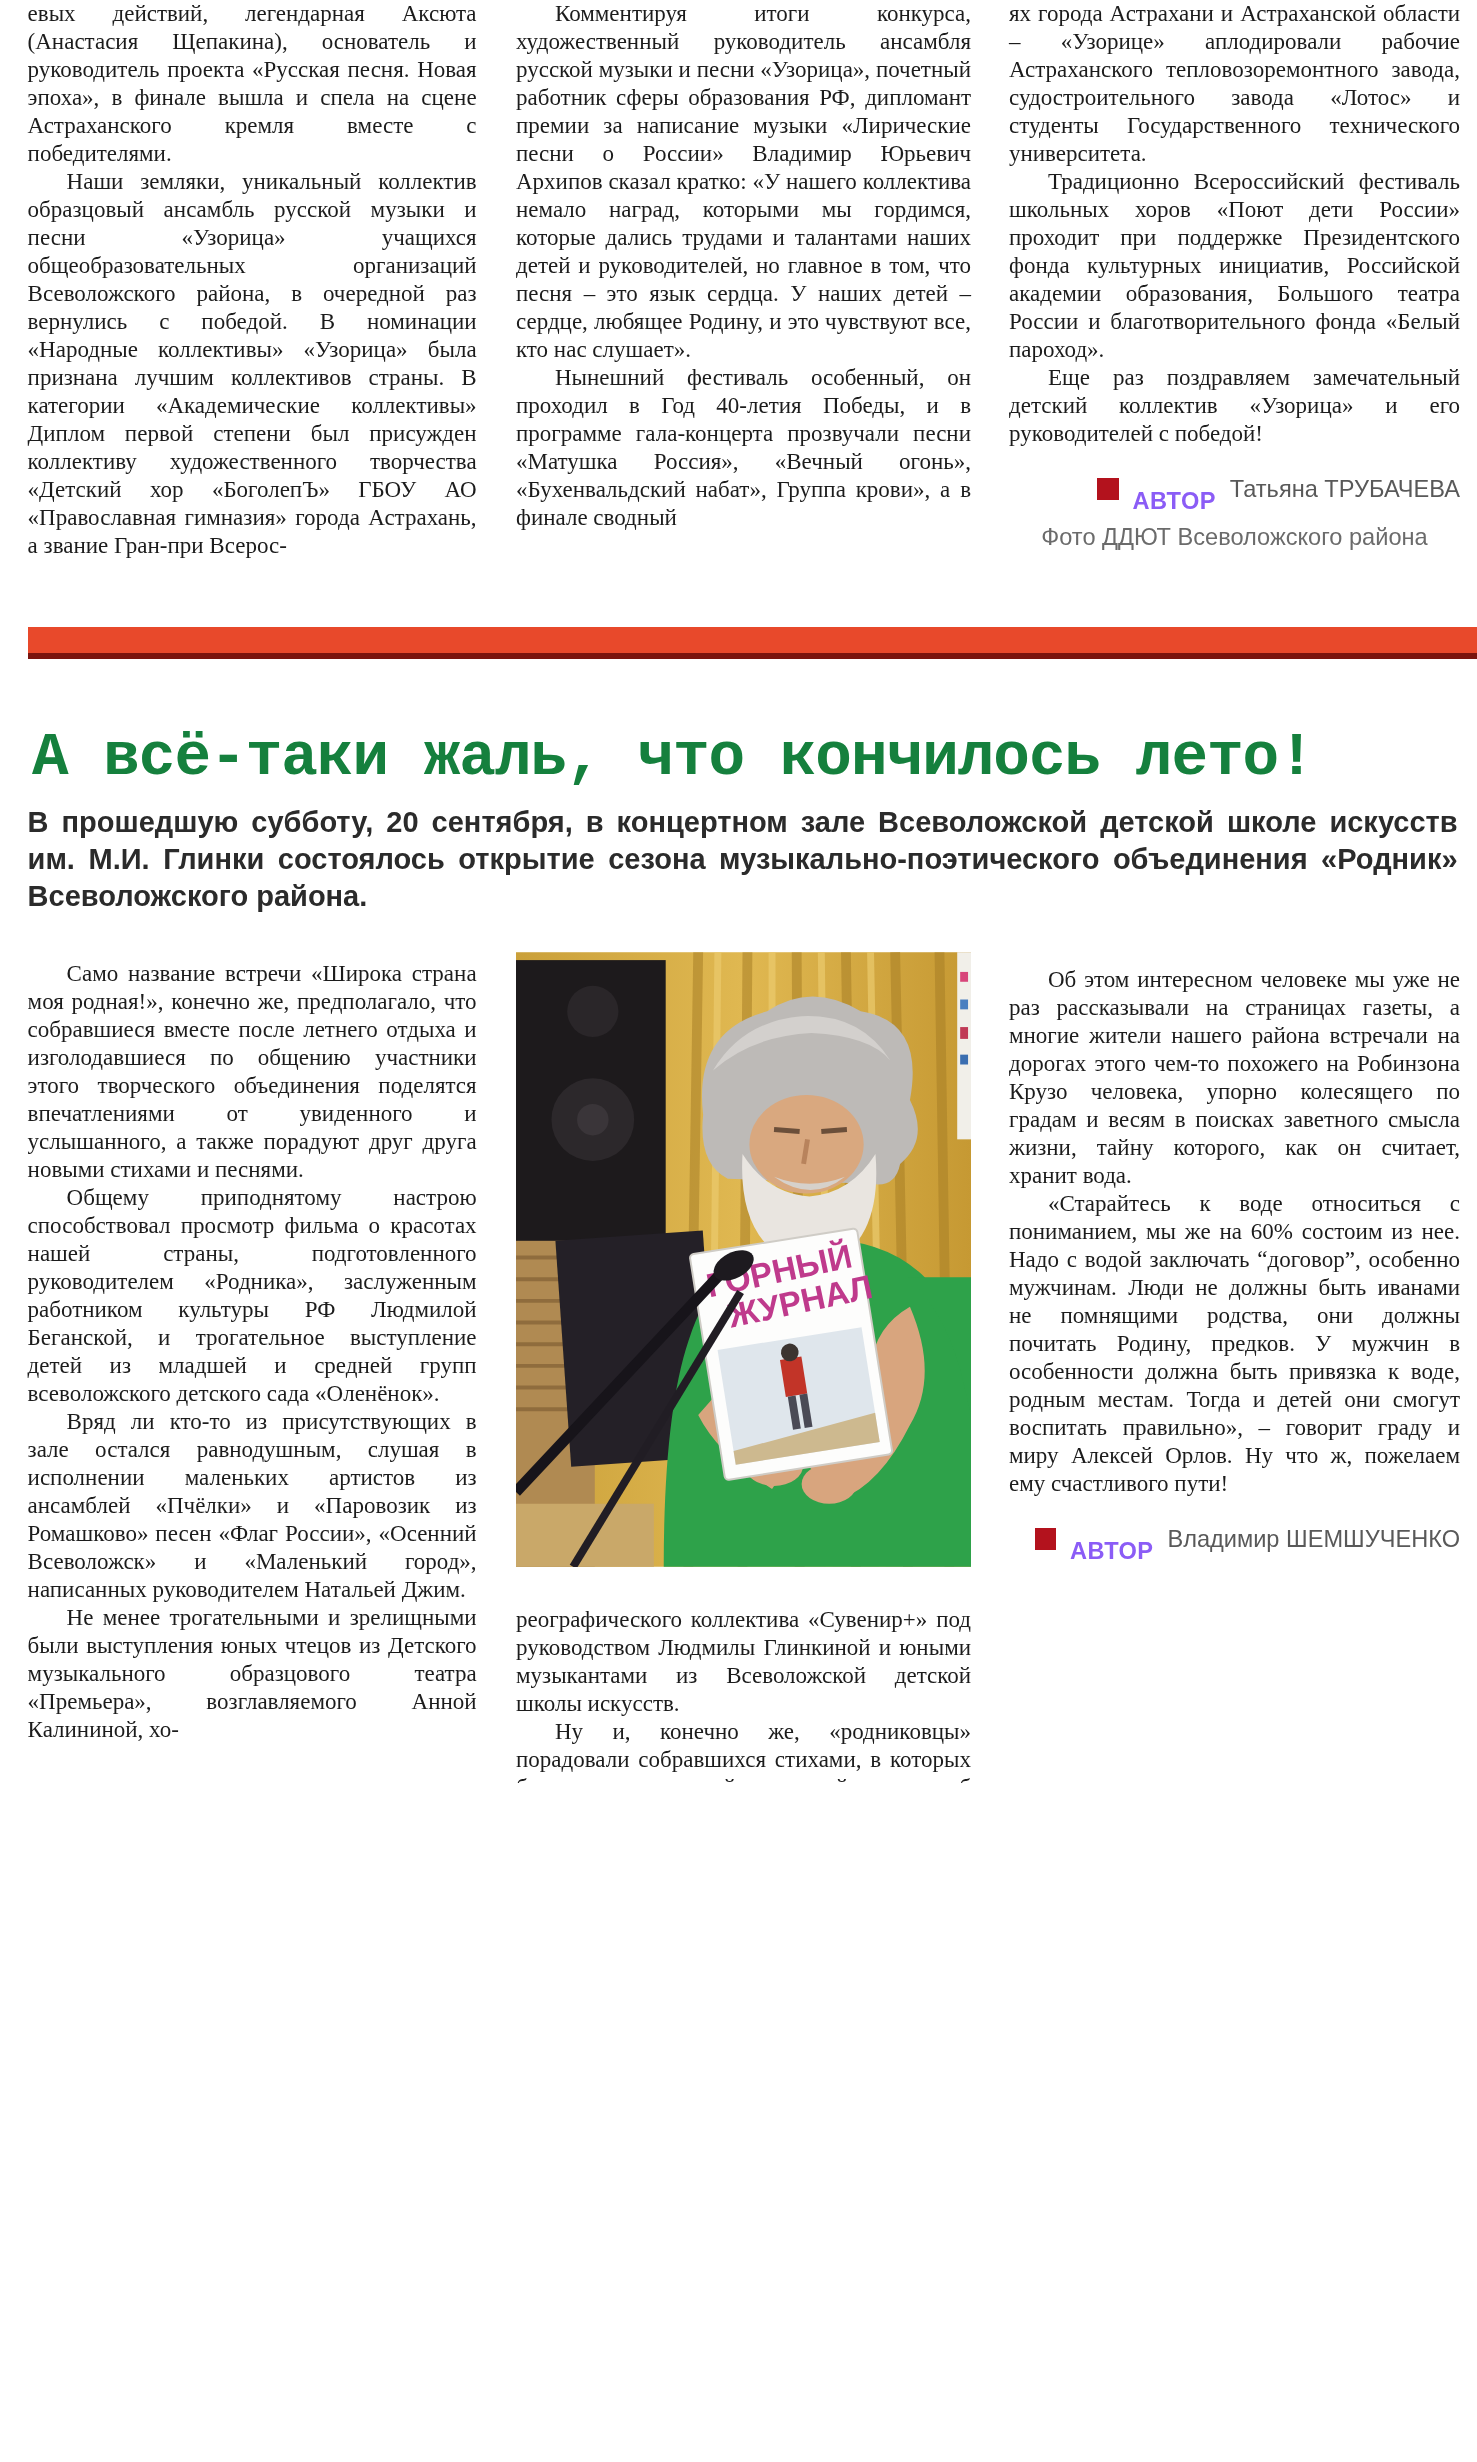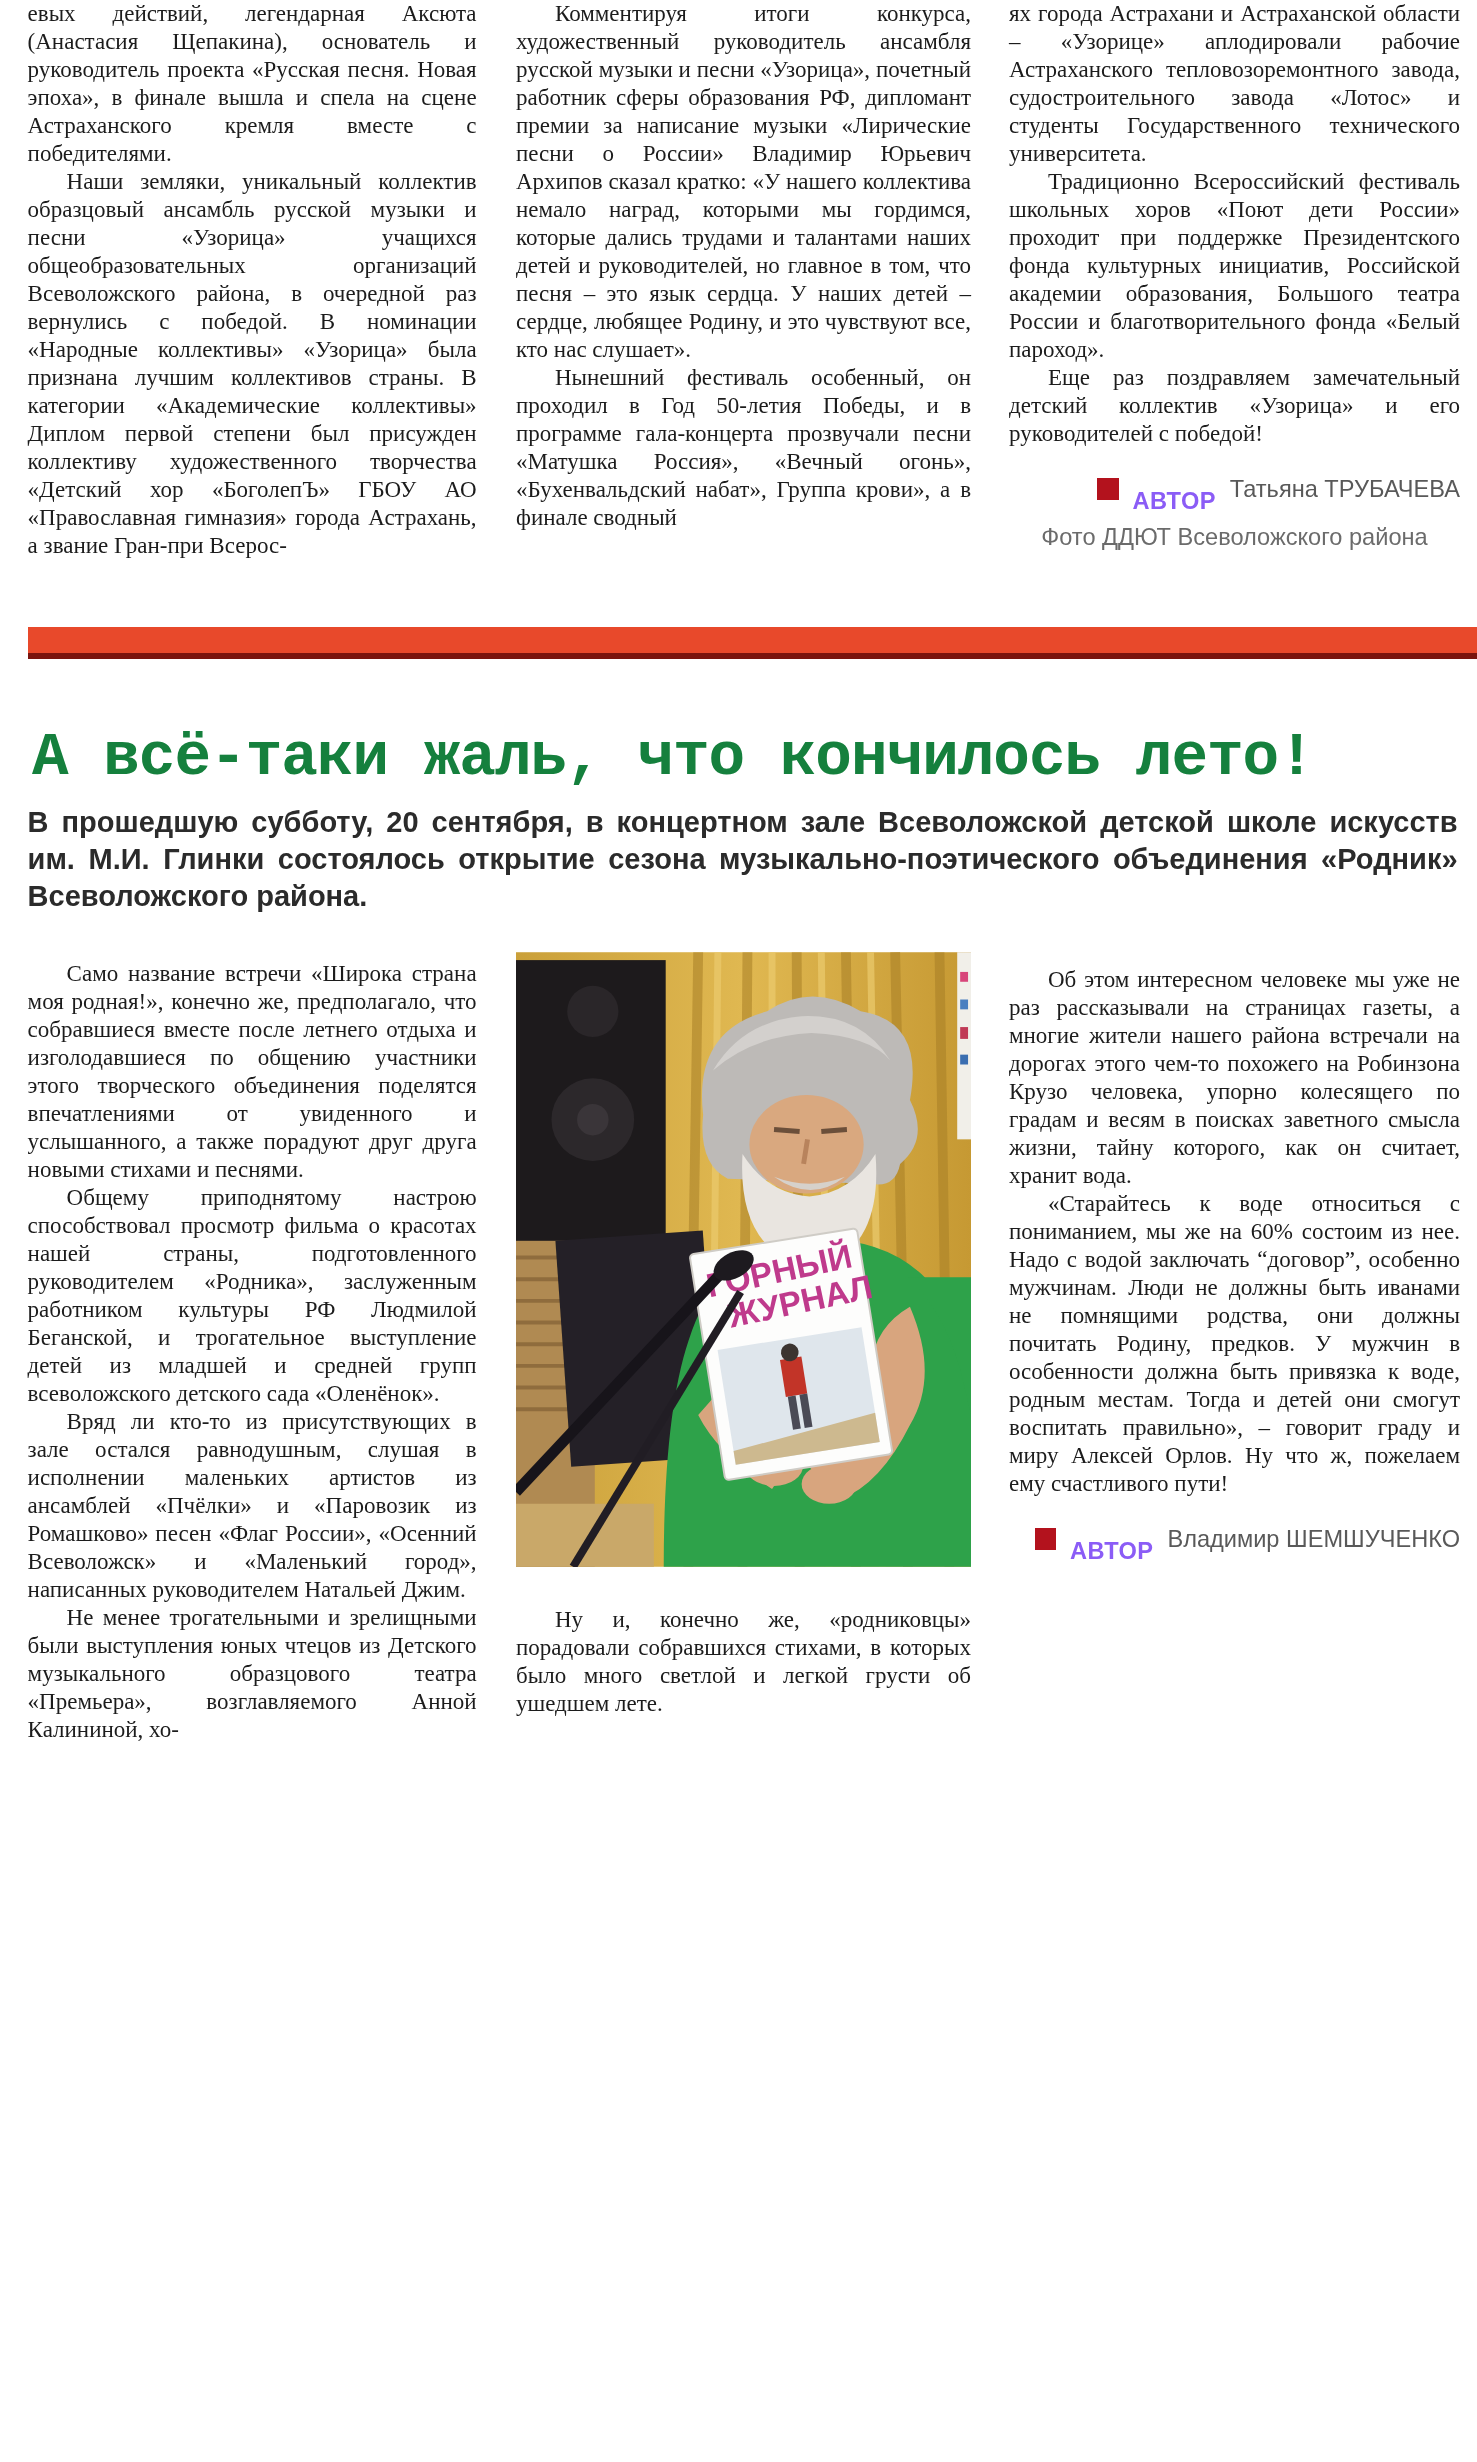--- a/index.html
+++ b/index.html
@@ -42,21 +42,21 @@
 
 <div id="page">
 
   <div class="col" style="left:27.6px;top:0px;width:449px;">
     <p>евых действий, легендарная Аксюта (Анастасия Щепакина), основатель и руководитель проекта «Русская песня. Новая эпоха», в финале вышла и спела на сцене Астраханского кремля вместе с победителями.</p>
     <p class="ind">Наши земляки, уникальный коллектив образцовый ансамбль русской музыки и песни «Узорица» учащихся общеобразовательных организаций Всеволожского района, в очередной раз вернулись с победой. В номинации «Народные коллективы» «Узорица» была признана лучшим коллективов страны. В категории «Академические коллективы» Диплом первой степени был присужден коллективу художественного творчества «Детский хор «БоголепЪ» ГБОУ АО «Православная гимназия» города Астрахань, а звание Гран-при Всерос-</p>
   </div>
 
   <div class="col" style="left:516px;top:0px;width:455px;">
     <p class="ind">Комментируя итоги конкурса, художественный руководитель ансамбля русской музыки и песни «Узорица», почетный работник сферы образования РФ, дипломант премии за написание музыки «Лирические песни о России» Владимир Юрьевич Архипов сказал кратко: «У нашего коллектива немало наград, которыми мы гордимся, которые дались трудами и талантами наших детей и руководителей, но главное в том, что песня – это язык сердца. У наших детей – сердце, любящее Родину, и это чувствуют все, кто нас слушает».</p>
-    <p class="ind">Нынешний фестиваль особенный, он проходил в Год 50-летия Победы, и в программе гала-концерта прозвучали песни «Матушка Россия», «Вечный огонь», «Бухенвальдский набат», Группа крови», а в финале сводный</p>
+    <p class="ind">Нынешний фестиваль особенный, он проходил в Год 40-летия Победы, и в программе гала-концерта прозвучали песни «Матушка Россия», «Вечный огонь», «Бухенвальдский набат», Группа крови», а в финале сводный</p>
   </div>
 
   <div class="col" style="left:1009px;top:0px;width:451px;">
     <p>ях города Астрахани и Астраханской области – «Узорице» аплодировали рабочие Астраханского тепловозоремонтного завода, судостроительного завода «Лотос» и студенты Государственного технического университета.</p>
     <p class="ind">Традиционно Всероссийский фестиваль школьных хоров «Поют дети России» проходит при поддержке Президентского фонда культурных инициатив, Российской академии образования, Большого театра России и благотворительного фонда «Белый пароход».</p>
     <p class="ind">Еще раз поздравляем замечательный детский коллектив «Узорица» и его руководителей с победой!</p>
     <div class="authorrow">
       <span class="sq"></span>
       <span class="lbl">АВТОР</span>
       <span class="nm">Татьяна ТРУБАЧЕВА</span>
@@ -165,20 +165,21 @@
 
       <g>
         <line x1="0" y1="548" x2="212" y2="322" stroke="#17141a" stroke-width="11"></line>
         <line x1="58" y1="624" x2="228" y2="345" stroke="#211d24" stroke-width="8"></line>
         <ellipse cx="221" cy="318" rx="22" ry="13" fill="#1d1a1f" transform="rotate(-28 221 318)"></ellipse>
       </g>
     </svg>
   </div>
 
   <div class="col" style="left:516px;top:1606px;width:455px;">
+    <p>реографического коллектива «Сувенир+» под руководством Людмилы Глинкиной и юными музыкантами из Всеволожской детской школы искусств.</p>
     <p class="ind">Ну и, конечно же, «родниковцы» порадовали собравшихся стихами, в которых было много светлой и легкой грусти об ушедшем лете.</p>
   </div>
 
   <div class="col" style="left:1009px;top:966px;width:451px;">
     <p class="ind">Об этом интересном человеке мы уже не раз рассказывали на страницах газеты, а многие жители нашего района встречали на дорогах этого чем-то похожего на Робинзона Крузо человека, упорно колесящего по градам и весям в поисках заветного смысла жизни, тайну которого, как он считает, хранит вода.</p>
     <p class="ind">«Старайтесь к воде относиться с пониманием, мы же на 60% состоим из нее. Надо с водой заключать “договор”, особенно мужчинам. Люди не должны быть иванами не помнящими родства, они должны почитать Родину, предков. У мужчин в особенности должна быть привязка к воде, родным местам. Тогда и детей они смогут воспитать правильно», – говорит граду и миру Алексей Орлов. Ну что ж, пожелаем ему счастливого пути!</p>
     <div class="authorrow">
       <span class="sq"></span>
       <span class="lbl">АВТОР</span>
       <span class="nm">Владимир ШЕМШУЧЕНКО</span>

